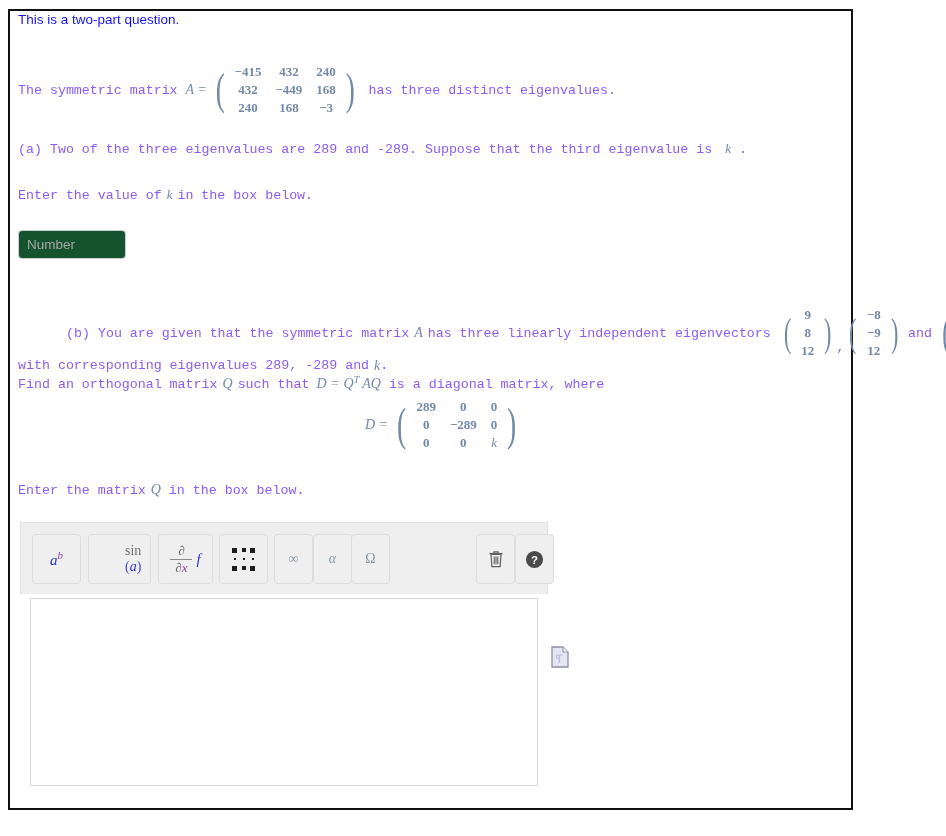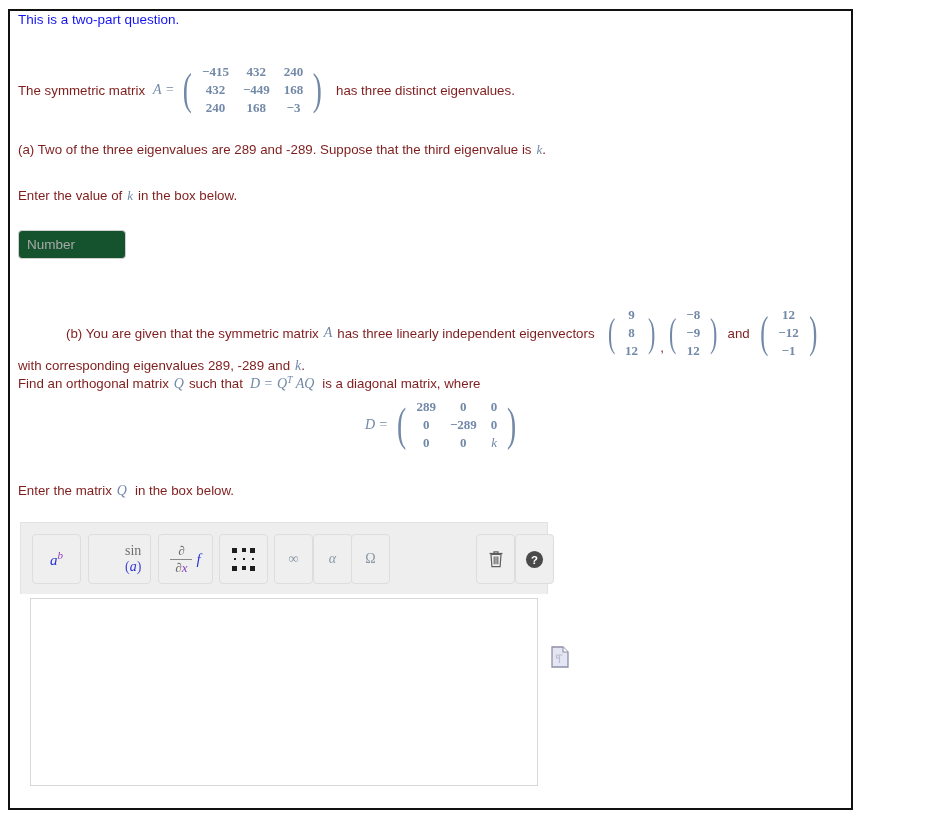--- a/index.html
+++ b/index.html
@@ -30,23 +30,23 @@
   #question-body {
     position: absolute;
     left: 10px;
     top: 1px;
     width: 930px;
     height: 805px;
   }
 
   
   .qtext {
-    font-family: Liberation Sans, sans-serif;
+    font-family: Liberation Mono, monospace;
     font-size: 13.3px;
-    color: #7f1d1d;
+    color: #8b5cf6;
     line-height: 17px;
   }
   .title-text {
     position: absolute;
     left: 8px;
     top: 11px;
     font-size: 13.5px;
     color: #1414f0;
     font-family: "Liberation Sans", sans-serif;
     white-space: nowrap;
@@ -246,21 +246,21 @@
         <span>168</span>
         <span>240</span>
         <span>168</span>
         <span>−3</span>
       </span>
       <span class="paren" style="font-size:44px; transform:scaleX(0.62);">)</span>
     </span>
     <span class="qtext" style="padding-left:5px;">has three distinct eigenvalues.</span>
   </div>
 
-  <div class="line" style="left:8px; top:140px; display:flex; align-items:baseline; gap:0px;">
+  <div class="line" style="left:8px; top:140px; display:flex; align-items:baseline; gap:8px;">
     <span class="qtext">(a) Two of the three eigenvalues are 289 and -289. Suppose that the third eigenvalue is</span>
     <span class="mvar" style="font-size:13px; padding-left:5px;">k</span>
     <span class="qtext">.</span>
   </div>
 
   <div class="line" style="left:8px; top:186px; display:flex; align-items:baseline;">
     <span class="qtext">Enter the value of</span>
     <span class="mvar" style="font-size:13px; padding:0 5px;">k</span>
     <span class="qtext">in the box below.</span>
   </div>

